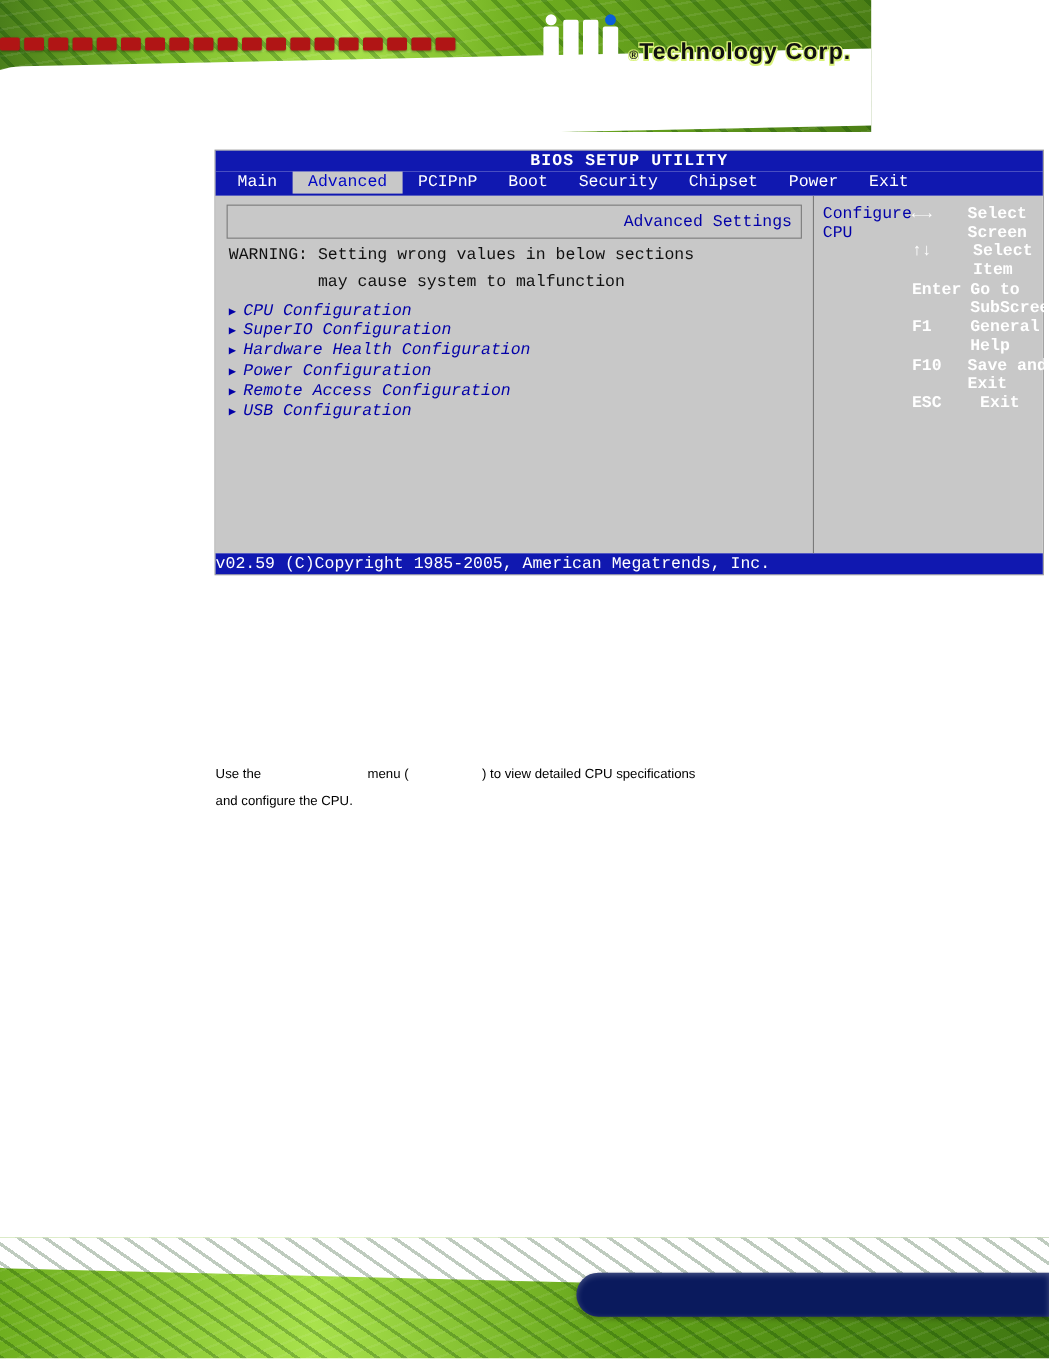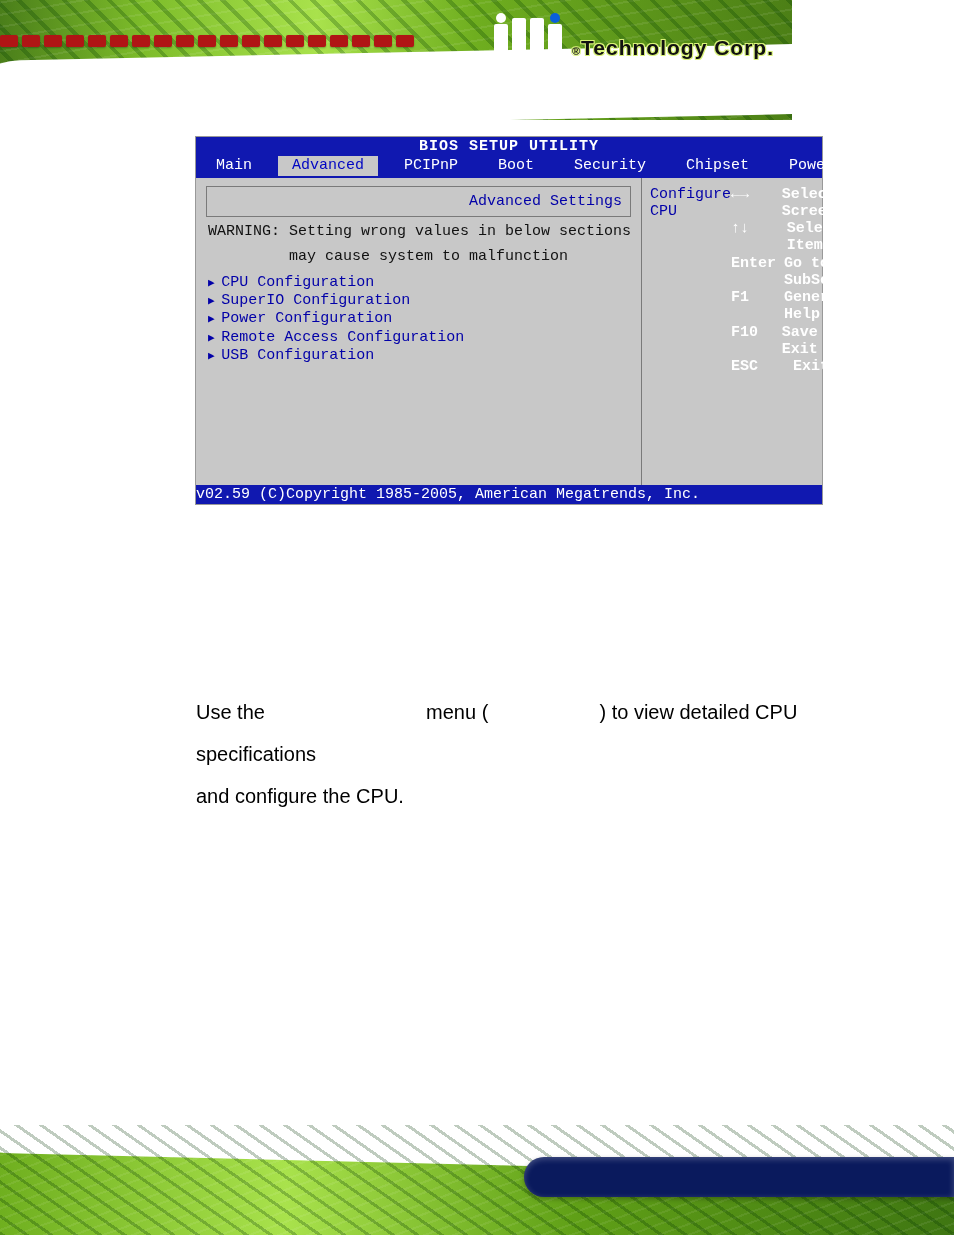--- a/index.html
+++ b/index.html
@@ -50,67 +50,67 @@
   .logo-text {
     font-family: "Arial Black", Arial, sans-serif;
     font-weight:900; font-size:21px; color:#111;
     text-shadow: -1px -1px 0 #d9f27a, 1px -1px 0 #d9f27a, -1px 1px 0 #d9f27a, 1px 1px 0 #d9f27a;
     letter-spacing:1px;
   }
   .logo-r { font-size:11px;}
 
   
   .bios {
-    position:absolute; top:136px; left:195px; width:628px;
+    position:absolute; top:136px; left:195px; width:754px;
     font-family: "Courier New", monospace;
     font-size:15px; line-height:1.15;
     border:1px solid #999;
   }
   .bios-title {
     background:#1018b0; color:#fff; text-align:center;
     font-weight:bold; letter-spacing:1px; padding:1px 0;
     font-family: "Courier New", monospace;
   }
   .bios-tabs {
     background:#1018b0; color:#fff; display:flex;
-    padding:0 6px 2px 6px; gap:12px;text-align:right;
+    padding:0 6px 2px 6px; gap:0;text-align:right;
   }
   .bios-tabs .tab { padding:1px 14px; }
   .bios-tabs .tab.active { background:#c8c8c8; color:#0006c3; }
   .bios-body { background:#c8c8c8; display:flex; }
   .bios-left {
     flex:1; padding:8px 10px 120px 10px; color:#1703f8;
     border-right:1px solid #7a7a7a;
   }
   .bios-left .box {
     border:1px solid #7a7a7a; padding:6px 8px; margin-bottom:6px;
     text-align:right; color:#0200a8;
   }
   .bios-left .warn { color:#111; white-space:pre; padding-left:2px; margin-bottom:8px;}
   .bios-left ul { list-style:none; padding-left:2px;}
   .bios-left li::before { content:"▶ "; font-size:11px; color:#0200a8;}
-  .bios-left li { color:#0200a8; padding:0.5px 0;}
+  .bios-left li { color:#0200a8; padding:0.5px 0;font-style:italic;}
   .bios-right {
     width:208px; padding:8px 8px; color:#0200a8;
     display:flex; flex-direction:row; justify-content:space-between;
   }
   .bios-right .help { color:#0200a8; }
   .bios-right .keys { color:#fff; font-weight:bold; }
   .bios-right .keys .row { display:flex; gap:8px; color:#fff;}
   .bios-right .keys .k { width:54px; color:#fff;}
   .bios-right .keys .d { color:#fff; }
   .bios-footer {
     background:#1018b0; color:#fff; text-align:left;
     padding:1px 0; font-family:"Courier New", monospace;
   }
 
   
   .para {
     position:absolute; top:691px; left:196px; width:648px;
-    font-size:20px; color:#000; line-height:2.1;
+    font-size:12px; color:#000; line-height:2.1;
   }
 
   
   .bottom-banner {
     position:absolute; bottom:0; left:0; width:954px; height:110px;
     background: linear-gradient(90deg,#6faf1f 0%, #a9e24c 30%, #60a017 60%, #3f7612 100%);
     overflow:hidden;
   }
   .bottom-banner .trace {
     position:absolute; inset:0;
@@ -165,20 +165,21 @@
   </div>
 
   <div class="bios-body">
     <div class="bios-left">
       <div class="box">Advanced Settings</div>
       <div class="warn">WARNING: Setting wrong values in below sections</div>
       <div class="warn">         may cause system to malfunction</div>
       <ul>
         <li>CPU Configuration</li>
         <li>SuperIO Configuration</li>
+        <li>Hardware Health Configuration</li>
         <li>Power Configuration</li>
         <li>Remote Access Configuration</li>
         <li>USB Configuration</li>
       </ul>
     </div>
     <div class="bios-right">
       <div class="help">Configure CPU</div>
       <div class="keys">
         <div class="row">
             <span class="k">←→</span>

